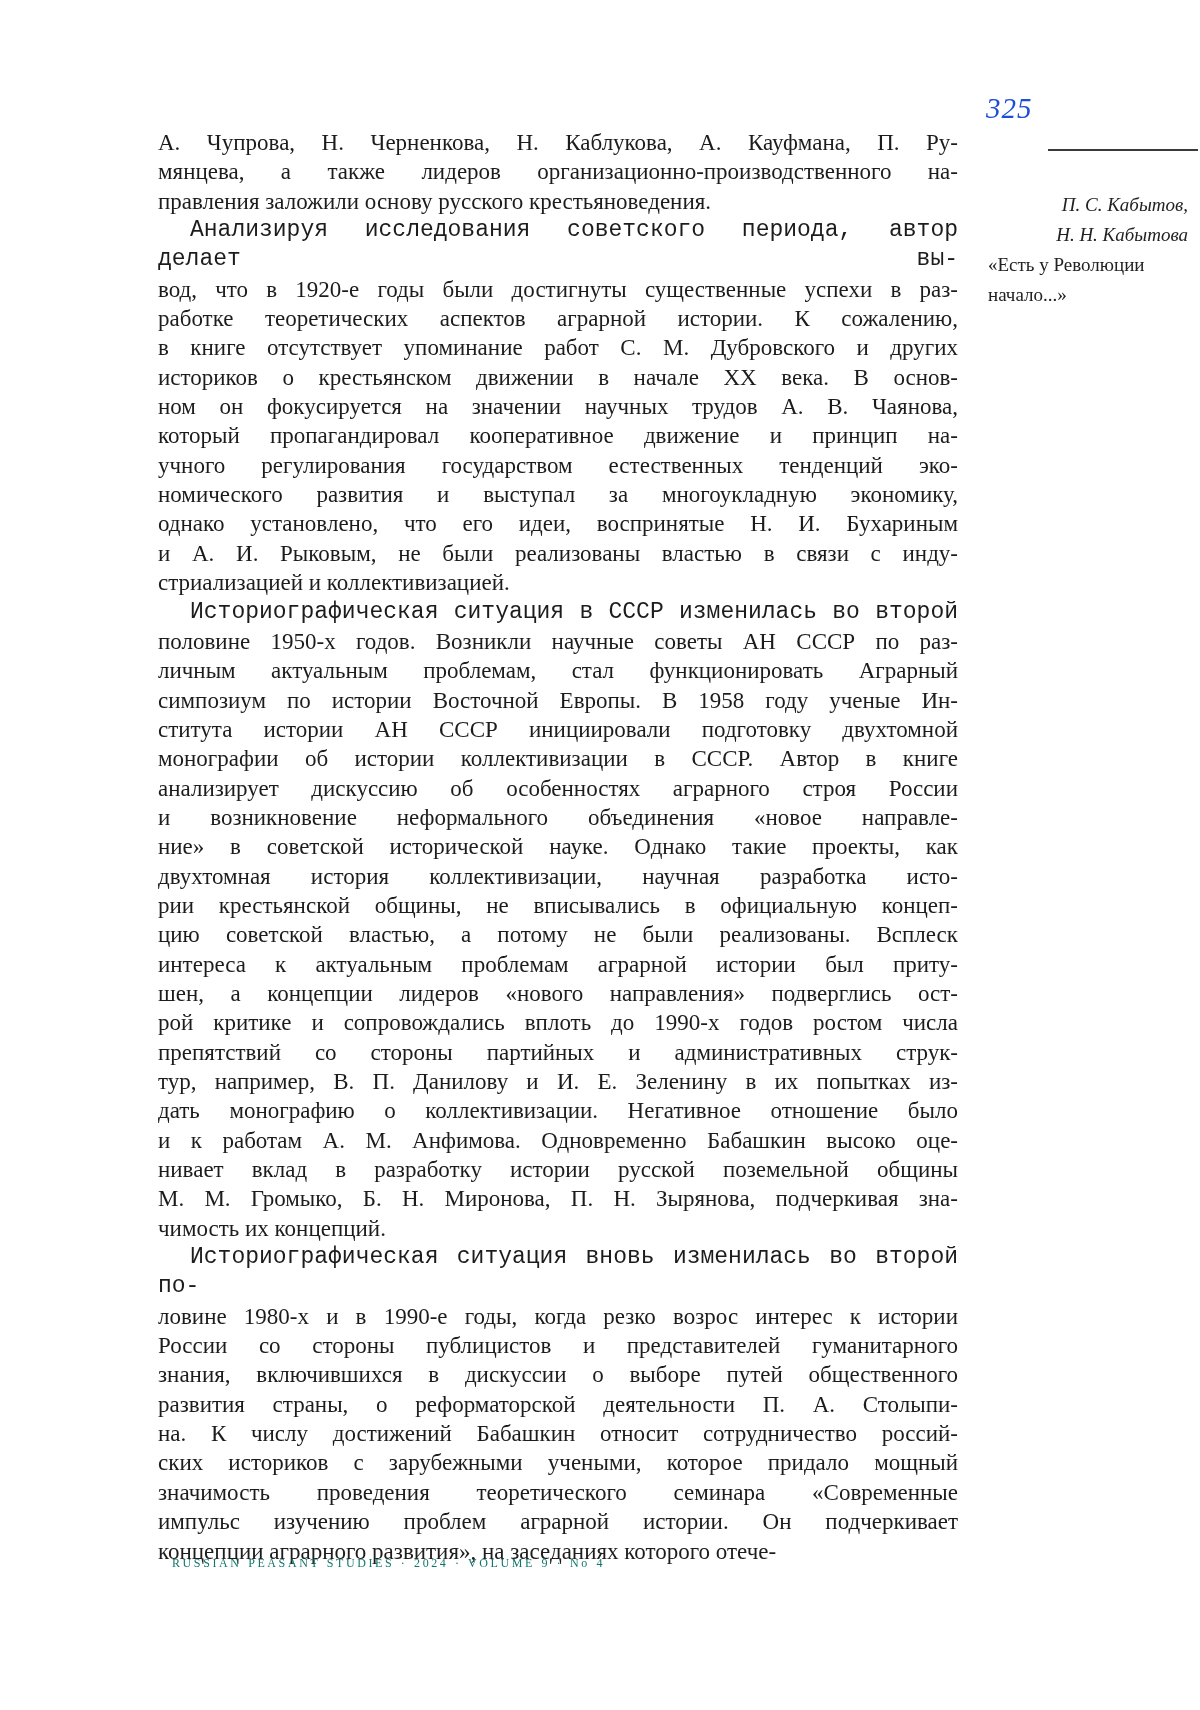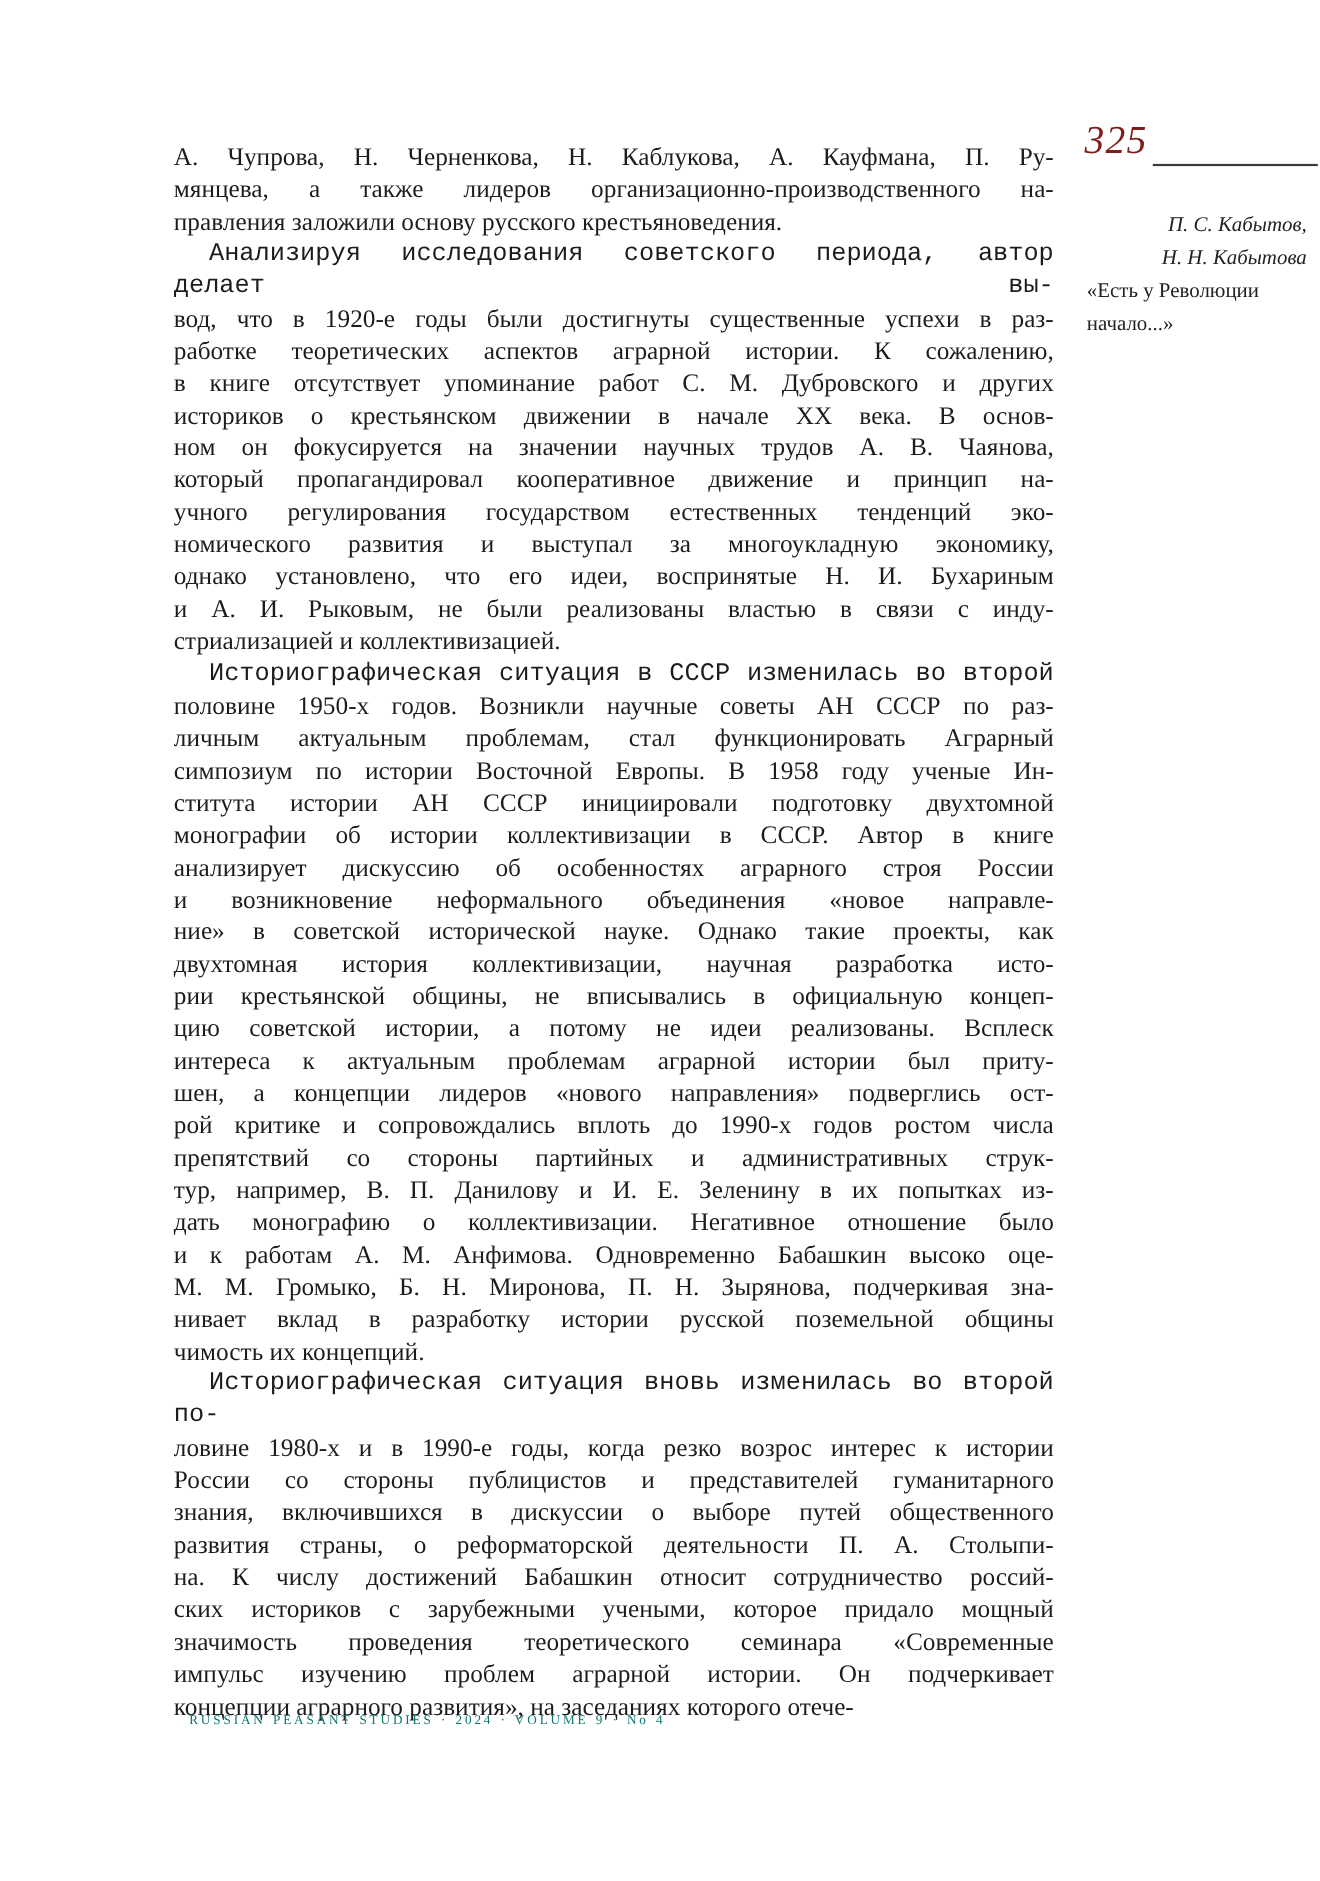--- a/index.html
+++ b/index.html
@@ -28,25 +28,25 @@
     text-align: justify;
     text-align-last: justify;
     white-space: normal;
   }
   .text-line.par-end { text-align-last: left; }
   .text-line.indent { text-indent: 32px; font-family: Liberation Mono, monospace; }
   
   #page-number {
     position: absolute;
     left: 986px;
-    top: 106px;
-    font-size: 36px;
+    top: 92px;
+    font-size: 29px;
     font-style: italic;
     letter-spacing: 1px;
-    color: #7f1d1d;
+    color: #1d4ed8;
     font-feature-settings: "onum" 1;
   }
   #header-rule {
     position: absolute;
     left: 1048px;
     top: 149px;
     width: 150px;
     height: 2px;
     background: #3a3a3a;
   }
@@ -103,30 +103,30 @@
         <div class="text-line">половине 1950-х годов. Возникли научные советы АН СССР по раз-</div>
         <div class="text-line">личным актуальным проблемам, стал функционировать Аграрный</div>
         <div class="text-line">симпозиум по истории Восточной Европы. В 1958 году ученые Ин-</div>
         <div class="text-line">ститута истории АН СССР инициировали подготовку двухтомной</div>
         <div class="text-line">монографии об истории коллективизации в СССР. Автор в книге</div>
         <div class="text-line">анализирует дискуссию об особенностях аграрного строя России</div>
         <div class="text-line">и возникновение неформального объединения «новое направле-</div>
         <div class="text-line">ние» в советской исторической науке. Однако такие проекты, как</div>
         <div class="text-line">двухтомная история коллективизации, научная разработка исто-</div>
         <div class="text-line">рии крестьянской общины, не вписывались в официальную концеп-</div>
-        <div class="text-line">цию советской истории, а потому не идеи реализованы. Всплеск</div>
+        <div class="text-line">цию советской властью, а потому не были реализованы. Всплеск</div>
         <div class="text-line">интереса к актуальным проблемам аграрной истории был приту-</div>
         <div class="text-line">шен, а концепции лидеров «нового направления» подверглись ост-</div>
         <div class="text-line">рой критике и сопровождались вплоть до 1990-х годов ростом числа</div>
         <div class="text-line">препятствий со стороны партийных и административных струк-</div>
         <div class="text-line">тур, например, В. П. Данилову и И. Е. Зеленину в их попытках из-</div>
         <div class="text-line">дать монографию о коллективизации. Негативное отношение было</div>
         <div class="text-line">и к работам А. М. Анфимова. Одновременно Бабашкин высоко оце-</div>
+        <div class="text-line">нивает вклад в разработку истории русской поземельной общины</div>
         <div class="text-line">М. М. Громыко, Б. Н. Миронова, П. Н. Зырянова, подчеркивая зна-</div>
-        <div class="text-line">нивает вклад в разработку истории русской поземельной общины</div>
         <div class="text-line par-end">чимость их концепций.</div>
       </div>
       <div class="paragraph">
         <div class="text-line indent">Историографическая ситуация вновь изменилась во второй по-</div>
         <div class="text-line">ловине 1980-х и в 1990-е годы, когда резко возрос интерес к истории</div>
         <div class="text-line">России со стороны публицистов и представителей гуманитарного</div>
         <div class="text-line">знания, включившихся в дискуссии о выборе путей общественного</div>
         <div class="text-line">развития страны, о реформаторской деятельности П. А. Столыпи-</div>
         <div class="text-line">на. К числу достижений Бабашкин относит сотрудничество россий-</div>
         <div class="text-line">ских историков с зарубежными учеными, которое придало мощный</div>

